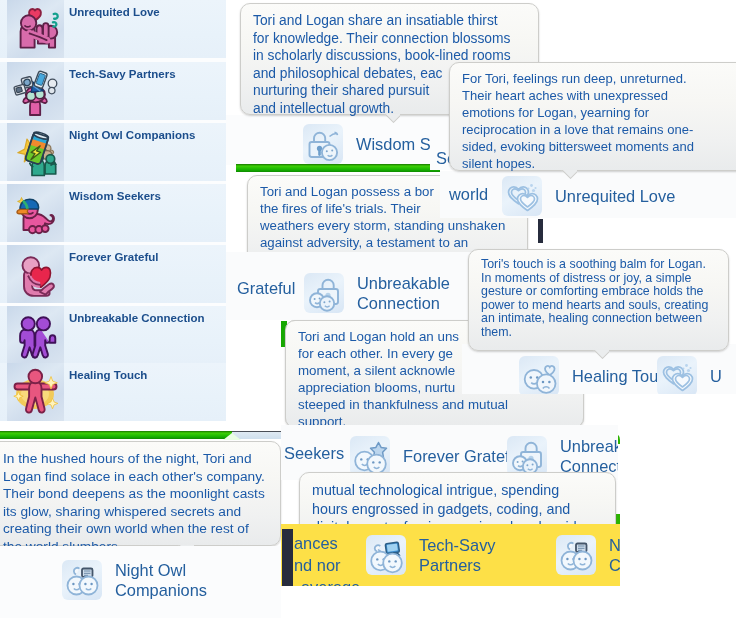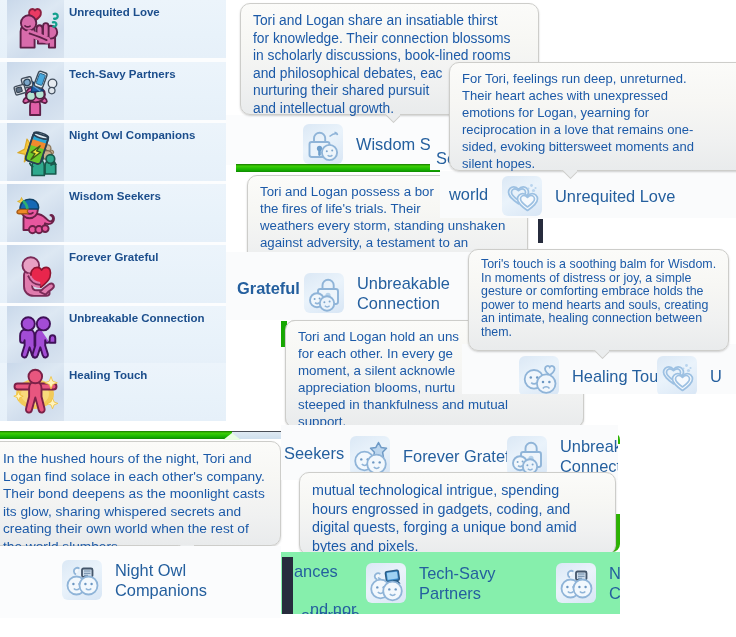--- a/index.html
+++ b/index.html
@@ -319,21 +319,21 @@
   <div class="bt">For Tori, feelings run deep, unreturned.
 Their heart aches with unexpressed
 emotions for Logan, yearning for
 reciprocation in a love that remains one-
 sided, evoking bittersweet moments and
 silent hopes.</div>
   <div class="tail" style="left:111px;"></div>
 </div>
 
 <div class="rpanel" style="left:226px;top:252px;width:310px;height:68px;background:#fafbfc;">
-  <div class="rname" style="position:absolute;left:11px;top:26px;margin:0;font-weight:bold;">Grateful</div>
+  <div class="rname" style="position:absolute;left:11px;top:26px;margin:0;">Grateful</div>
   <div class="rrow" style="left:78px;top:21px;">
     <div class="ricon">
       <svg width="40" height="40" viewBox="0 0 40 40">
         <g fill="none" stroke="#8fb4d8" stroke-width="1.9">
           <path d="M18.5 16.5v-4.2a5.6 5.6 0 0 1 11.2 0v4.2"></path>
           <rect x="14" y="16" width="20" height="15" rx="2.2" fill="#eef5fb"></rect>
           <circle cx="24" cy="22.4" r="2.6" fill="#b6d2ea" stroke="none"></circle>
           <path d="M24 24.4v4.2" stroke="#b6d2ea" stroke-width="2.6" stroke-linecap="round"></path>
           <circle cx="13" cy="27.2" r="7" fill="#f1f7fc"></circle>
           <circle cx="10.6" cy="26" r="1" fill="#7ea6cc" stroke="none"></circle>
@@ -490,24 +490,24 @@
 </div>
 
 <div class="bubble" style="left:299px;top:472px;width:317px;height:83px;font-size:14.3px;line-height:18.5px;">
   <div class="bt">mutual technological intrigue, spending
 hours engrossed in gadgets, coding, and
 digital quests, forging a unique bond amid
 bytes and pixels.</div>
   <div class="tail" style="left:146px;"></div>
 </div>
 
-<div class="rpanel" style="left:281px;top:552px;width:339px;height:62px;background:#86efac;">
+<div class="rpanel" style="left:281px;top:524px;width:339px;height:62px;background:#fde047;">
   <div class="darkbar" style="left:1px;top:5px;width:11px;height:58px;"></div>
   <div class="rname" style="position:absolute;left:13px;top:9px;margin:0;">ances</div>
-  <div class="rname" style="position:absolute;left:13px;top:31px;margin:16px;">nd nor</div>
+  <div class="rname" style="position:absolute;left:13px;top:31px;margin:0;">nd nor</div>
   <div class="rname" style="position:absolute;left:20px;top:53px;margin:0;">average</div>
   <div class="rrow" style="left:85px;top:11px;">
     <div class="ricon">
       <svg width="40" height="40" viewBox="0 0 40 40">
         <g fill="none" stroke="#8fb4d8" stroke-width="1.8">
           <path d="M11 16.5c-2.8-1.2-3-4.4-.8-5.8 1.3-.9 3-.6 4.1.3" fill="#f4f8fc"></path>
           <path d="M12 14.5c2 2 4.8 3 7.5 2.9" stroke-width="1.4"></path>
         </g>
         <g transform="rotate(-8 26 14)">
           <rect x="20" y="8" width="13" height="10" rx="1.4" fill="#3e8fd0" stroke="#2b5e87" stroke-width="1.5"></rect>
@@ -544,20 +544,20 @@
           <circle cx="29.6" cy="24" r="1.2" fill="#6b96c2" stroke="none"></circle>
           <path d="M23.8 28.4c1.7 1.8 3.9 1.8 5.5 0" stroke-width="1.5"></path>
         </g>
       </svg>
     </div>
     <div class="rname w2">Night Owl Companions</div>
   </div>
 </div>
 
 <div class="bubble" style="left:468px;top:249px;width:261px;height:102px;font-size:12.4px;line-height:13.6px;">
-  <div class="bt">Tori's touch is a soothing balm for Wisdom.
+  <div class="bt">Tori's touch is a soothing balm for Logan.
 In moments of distress or joy, a simple
 gesture or comforting embrace holds the
 power to mend hearts and souls, creating
 an intimate, healing connection between
 them.</div>
   <div class="tail" style="left:124px;"></div>
 </div>
 
 </body></html>

